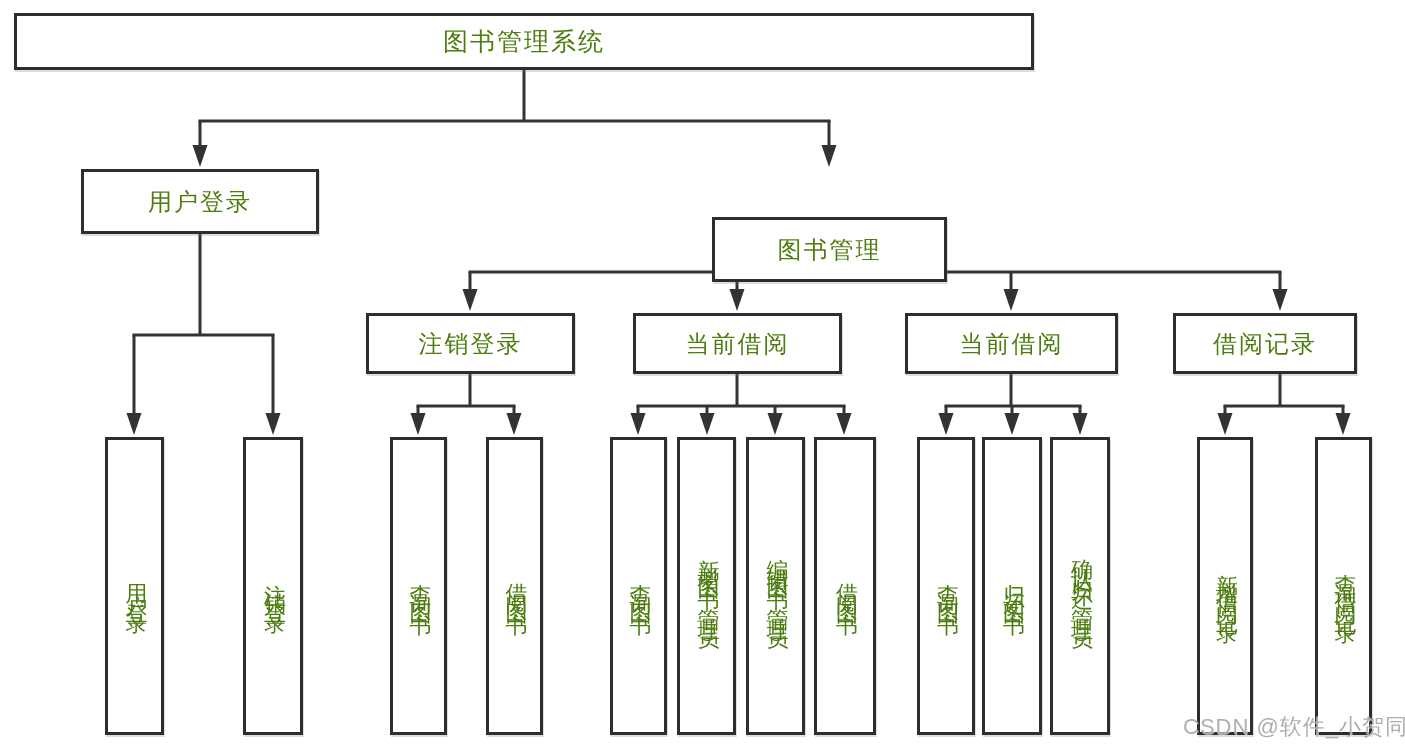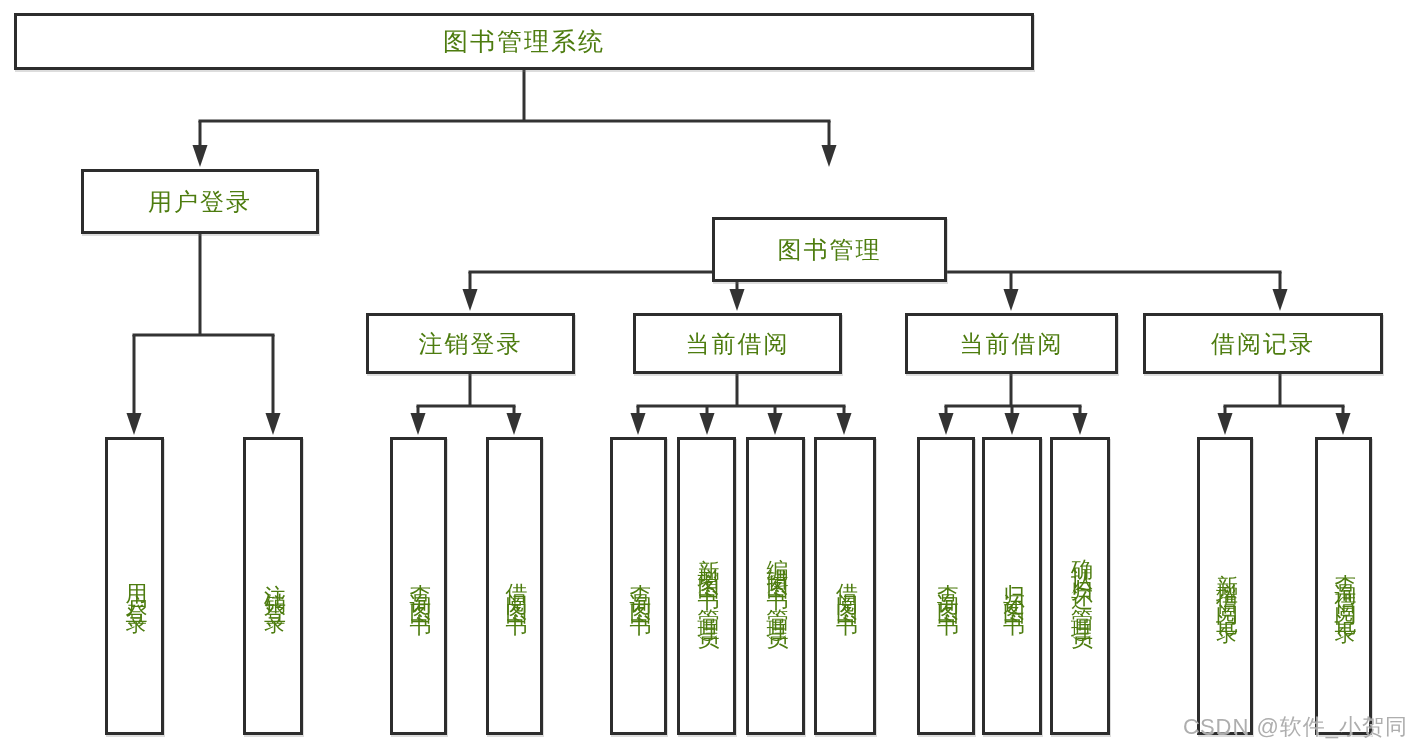--- a/index.html
+++ b/index.html
@@ -109,21 +109,21 @@
     </svg>
 
   <div class="box hbox root-box" style="left:14px; top:13px; width:1020px; height:57px;">图书管理系统</div>
 
   <div class="box hbox" style="left:81px; top:169px; width:238px; height:65px;">用户登录</div>
   <div class="box hbox" style="left:712px; top:169px; width:235px; height:65px;margin-top:48px;">图书管理</div>
 
   <div class="box hbox" style="left:366px; top:313px; width:209px; height:61px;">注销登录</div>
   <div class="box hbox" style="left:633px; top:313px; width:209px; height:61px;">当前借阅</div>
   <div class="box hbox" style="left:905px; top:313px; width:213px; height:61px;">当前借阅</div>
-  <div class="box hbox" style="left:1143px; top:313px; width:240px; height:61px;">借阅记录</div>
+  <div class="box hbox" style="left:1173px; top:313px; width:184px; height:61px;">借阅记录</div>
 
   <div class="box vbox" style="left:105px; top:437px; width:59px; height:298px;">
     <span>用户登录</span>
   </div>
   <div class="box vbox" style="left:243px; top:437px; width:60px; height:298px;">
     <span>注销登录</span>
   </div>
 
   <div class="box vbox" style="left:390px; top:437px; width:57px; height:298px;">
     <span>查询图书</span>

